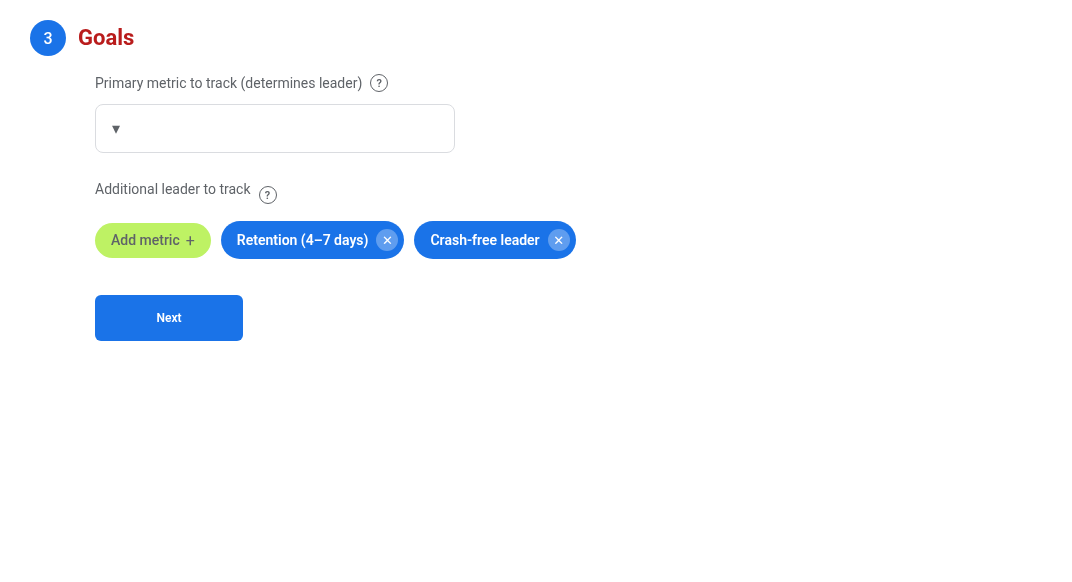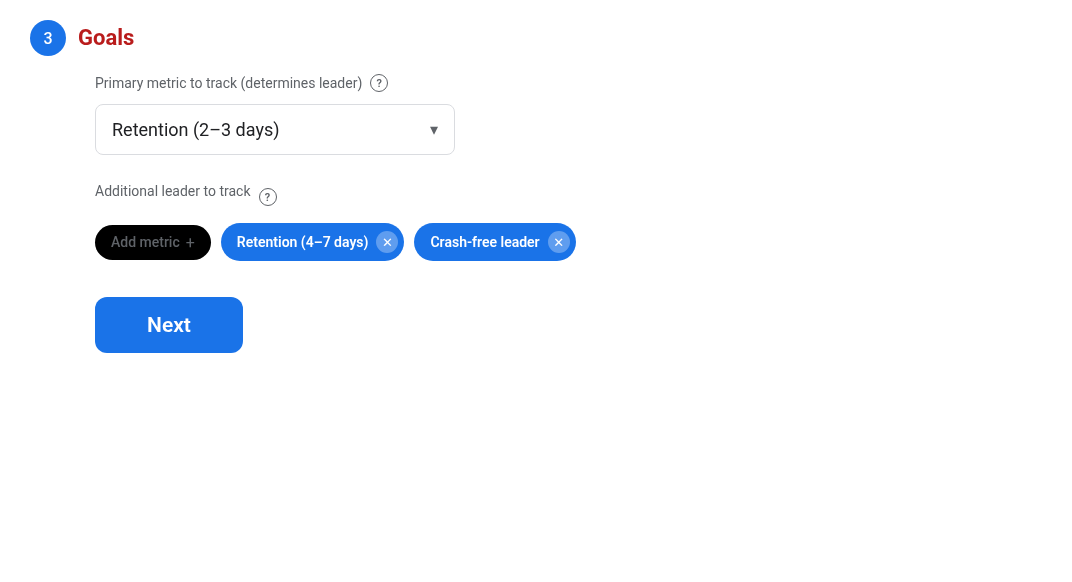--- a/index.html
+++ b/index.html
@@ -122,21 +122,21 @@
       align-items: center;
       gap: 10px;
       flex-wrap: wrap;
     }
 
     .add-metric-btn {
       display: flex;
       align-items: center;
       gap: 6px;
       padding: 8px 16px;
-      background: #000000;
+      background: #bef264;
       border-radius: 20px;
       border: none;
       cursor: pointer;
       font-size: 14px;
       color: #5f6368;
       font-weight: 500;
     }
 
     .add-metric-plus {
       font-size: 16px;
@@ -169,24 +169,24 @@
       color: #ffffff;
       border: none;
       flex-shrink: 0;
     }
 
     .next-btn {
       margin-top: 36px;
       padding: 16px 40px;
       background: #1a73e8;
       color: #ffffff;
-      font-size: 21px;
+      font-size: 12px;
       font-weight: 600;
       border: none;
-      border-radius: 12px;
+      border-radius: 6px;
       cursor: pointer;
       width: 148px;
     }
 
     .left-border-line {
       width: 2px;
       background: #dadce0;
       margin-left: 17px;
       align-self: stretch;
       flex-shrink: 0;
@@ -215,21 +215,20 @@
       <div class="left-border-line"></div>
 
       <div class="content-section">
 
         <div class="header-row">
           <span class="section-label">Primary metric to track (determines leader)</span>
           <div class="help-icon">?</div>
         </div>
 
         <div class="dropdown-container">
-          <span class="dropdown-value">Retention (2–3 days)</span>
           <span class="dropdown-arrow">▾</span>
         </div>
 
         <div class="header-row">
           <span class="additional-section-label">Additional leader to track</span>
           <div class="help-icon">?</div>
         </div>
 
         <div class="metrics-row">
           <button class="add-metric-btn">

